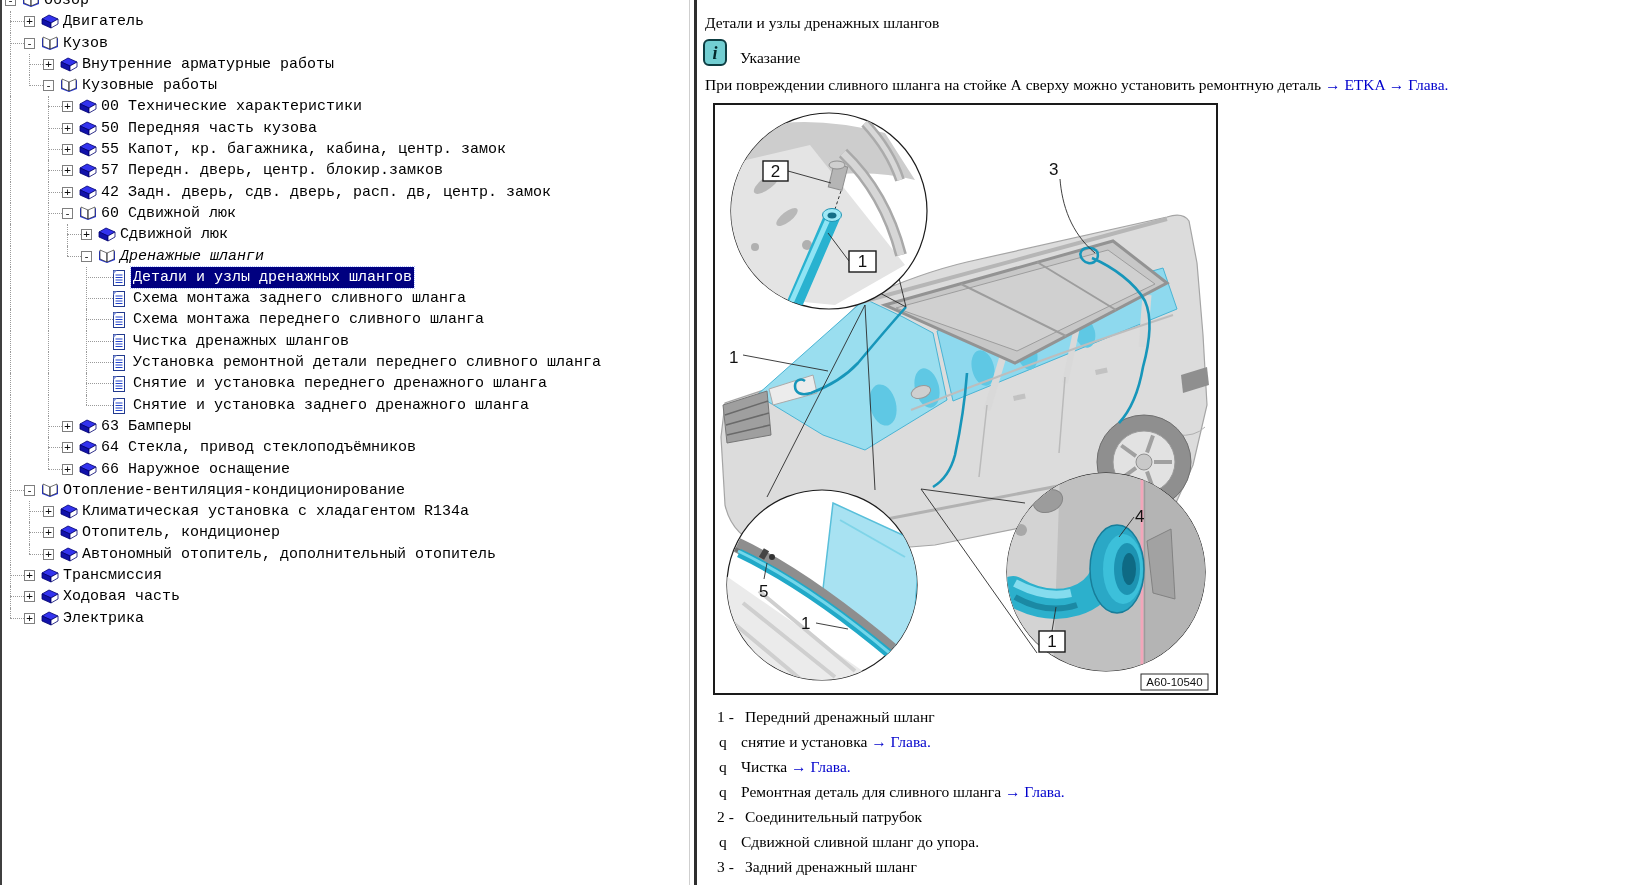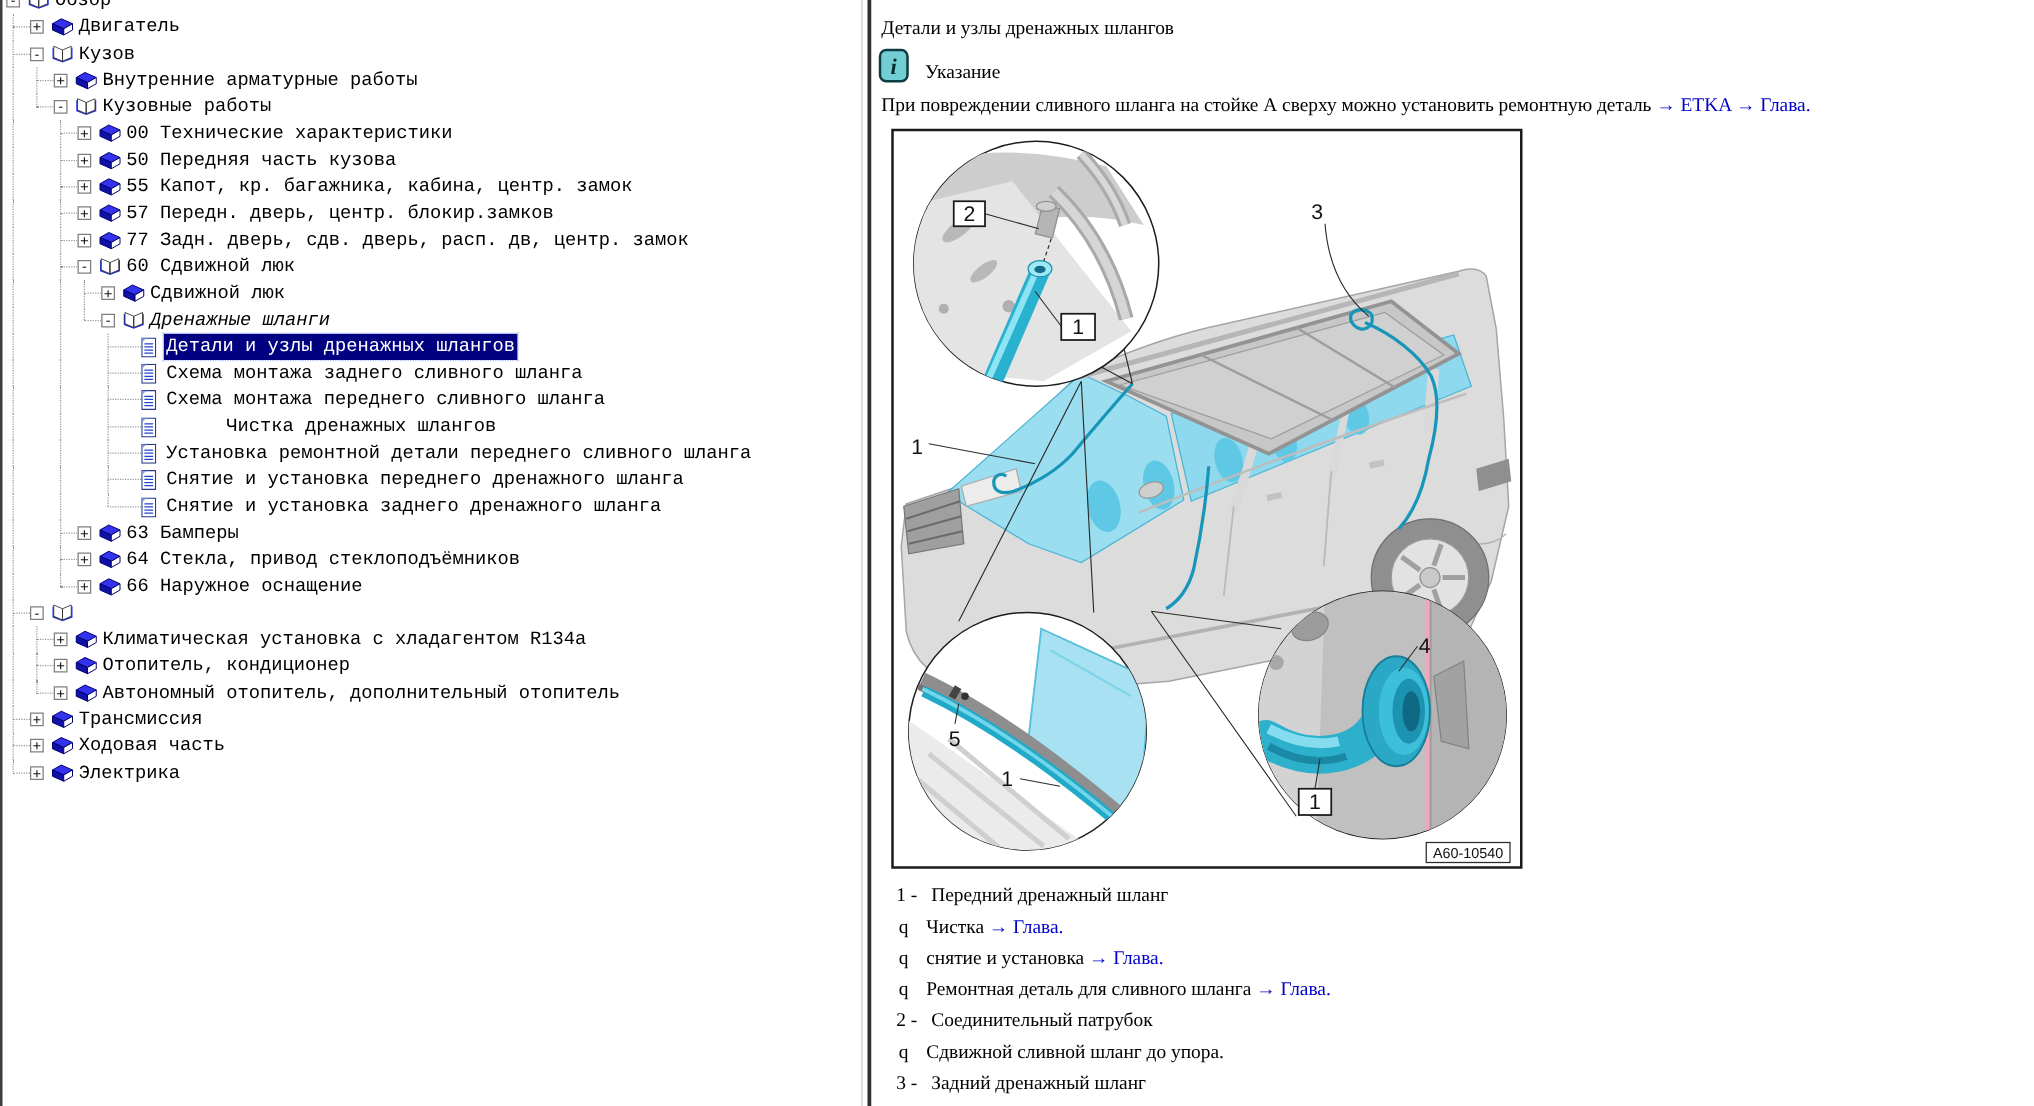--- a/index.html
+++ b/index.html
@@ -164,21 +164,21 @@
       <div class="tree-row">
         <div class="guide-v" style="left: 8px; top: 0px; height: 21.3px;"></div>
         <div class="guide-v" style="left: 46px; top: 0px; height: 21.3px;"></div>
         <div class="guide-h" style="left: 46px; width: 14px;"></div>
         <div class="exp" style="left: 60px;">+</div>
         <span class="ticon" style="left: 77px;"><svg width="18" height="15" viewBox="0 0 18 15">
             <polygon points="1,5 8,1 17,5 10,9" fill="#3333ee" stroke="#000070" stroke-width="0.8"></polygon>
             <polygon points="1,5 1,10 10,14 10,9" fill="#1111aa" stroke="#000070" stroke-width="0.8"></polygon>
             <polygon points="17,5 17,10 10,14 10,9" fill="#ffffff" stroke="#000070" stroke-width="0.8"></polygon>
           </svg></span>
-        <span class="tlabel" style="left: 97px;">77 Задн. дверь, сдв. дверь, расп. дв, центр. замок</span>
+        <span class="tlabel" style="left: 97px;">42 Задн. дверь, сдв. дверь, расп. дв, центр. замок</span>
       </div>
       <div class="tree-row">
         <div class="guide-v" style="left: 8px; top: 0px; height: 21.3px;"></div>
         <div class="guide-v" style="left: 46px; top: 0px; height: 21.3px;"></div>
         <div class="guide-h" style="left: 46px; width: 14px;"></div>
         <div class="exp" style="left: 60px;">-</div>
         <span class="ticon" style="left: 77px;"><svg width="18" height="15" viewBox="0 0 18 15">
             <polygon points="9,5 1,2 1,11 9,14" fill="#2233dd"></polygon>
             <polygon points="9,5 17,2 17,11 9,14" fill="#2233dd"></polygon>
             <polygon points="9,4 2,1 2,10 9,13" fill="#ffffff" stroke="#333" stroke-width="0.7"></polygon>
@@ -266,21 +266,21 @@
         <div class="guide-v" style="left: 84px; top: 0px; height: 21.3px;"></div>
         <div class="guide-h" style="left: 84px; width: 27px;"></div>
         <span class="ticon" style="left: 111px;"><svg width="12" height="16" viewBox="0 0 12 16">
             <rect x="0.5" y="0.5" width="11" height="15" fill="#fff" stroke="#223a8f"></rect>
             <polygon points="0.5,0.5 4,0.5 0.5,4" fill="#8899dd"></polygon>
             <line x1="2.5" y1="5" x2="9.5" y2="5" stroke="#2244cc"></line>
             <line x1="2.5" y1="7.5" x2="9.5" y2="7.5" stroke="#2244cc"></line>
             <line x1="2.5" y1="10" x2="9.5" y2="10" stroke="#2244cc"></line>
             <line x1="2.5" y1="12.5" x2="9.5" y2="12.5" stroke="#2244cc"></line>
           </svg></span>
-        <span class="tlabel" style="left: 129px; margin-left: 48px;">Чистка дренажных шлангов</span>
+        <span class="tlabel" style="left: 129px;">Чистка дренажных шлангов</span>
       </div>
       <div class="tree-row">
         <div class="guide-v" style="left: 8px; top: 0px; height: 21.3px;"></div>
         <div class="guide-v" style="left: 46px; top: 0px; height: 21.3px;"></div>
         <div class="guide-v" style="left: 84px; top: 0px; height: 21.3px;"></div>
         <div class="guide-h" style="left: 84px; width: 27px;"></div>
         <span class="ticon" style="left: 111px;"><svg width="12" height="16" viewBox="0 0 12 16">
             <rect x="0.5" y="0.5" width="11" height="15" fill="#fff" stroke="#223a8f"></rect>
             <polygon points="0.5,0.5 4,0.5 0.5,4" fill="#8899dd"></polygon>
             <line x1="2.5" y1="5" x2="9.5" y2="5" stroke="#2244cc"></line>
@@ -360,20 +360,21 @@
         <div class="guide-v" style="left: 8px; top: 0px; height: 21.3px;"></div>
         <div class="guide-h" style="left: 8px; width: 14px;"></div>
         <div class="exp" style="left: 22px;">-</div>
         <span class="ticon" style="left: 39px;"><svg width="18" height="15" viewBox="0 0 18 15">
             <polygon points="9,5 1,2 1,11 9,14" fill="#2233dd"></polygon>
             <polygon points="9,5 17,2 17,11 9,14" fill="#2233dd"></polygon>
             <polygon points="9,4 2,1 2,10 9,13" fill="#ffffff" stroke="#333" stroke-width="0.7"></polygon>
             <polygon points="9,4 16,1 16,10 9,13" fill="#ffffff" stroke="#333" stroke-width="0.7"></polygon>
             <line x1="9" y1="4" x2="9" y2="13" stroke="#333" stroke-width="0.7"></line>
           </svg></span>
+        <span class="tlabel" style="left: 59px;">Отопление-вентиляция-кондиционирование</span>
       </div>
       <div class="tree-row">
         <div class="guide-v" style="left: 8px; top: 0px; height: 21.3px;"></div>
         <div class="guide-v" style="left: 27px; top: 0px; height: 21.3px;"></div>
         <div class="guide-h" style="left: 27px; width: 14px;"></div>
         <div class="exp" style="left: 41px;">+</div>
         <span class="ticon" style="left: 58px;"><svg width="18" height="15" viewBox="0 0 18 15">
             <polygon points="1,5 8,1 17,5 10,9" fill="#3333ee" stroke="#000070" stroke-width="0.8"></polygon>
             <polygon points="1,5 1,10 10,14 10,9" fill="#1111aa" stroke="#000070" stroke-width="0.8"></polygon>
             <polygon points="17,5 17,10 10,14 10,9" fill="#ffffff" stroke="#000070" stroke-width="0.8"></polygon>
@@ -600,21 +601,21 @@
 
       <g>
         <rect x="426" y="569" width="67" height="16" fill="#fff" stroke="#2a2a2a"></rect>
         <text x="459.5" y="581" text-anchor="middle" font-family="Liberation Sans, sans-serif" font-size="11.5" fill="#111">A60-10540</text>
       </g>
     </svg>
   </div>
 
   <div class="legend">
       <div class="leg-item"><span class="leg-num">1 -</span><span>Передний дренажный шланг</span></div>
+      <div class="leg-sub"><span class="leg-bullet">q</span><span>снятие и установка</span><span class="arr"> → </span><span class="lnk">Глава.</span></div>
       <div class="leg-sub"><span class="leg-bullet">q</span><span>Чистка</span><span class="arr"> → </span><span class="lnk">Глава.</span></div>
-      <div class="leg-sub"><span class="leg-bullet">q</span><span>снятие и установка</span><span class="arr"> → </span><span class="lnk">Глава.</span></div>
       <div class="leg-sub"><span class="leg-bullet">q</span><span>Ремонтная деталь для сливного шланга</span><span class="arr"> → </span><span class="lnk">Глава.</span></div>
       <div class="leg-item"><span class="leg-num">2 -</span><span>Соединительный патрубок</span></div>
       <div class="leg-sub"><span class="leg-bullet">q</span><span>Сдвижной сливной шланг до упора.</span></div>
       <div class="leg-item"><span class="leg-num">3 -</span><span>Задний дренажный шланг</span></div>
       <div class="leg-sub"><span class="leg-bullet">q</span><span>Чистка</span><span class="arr"> → </span><span class="lnk">Глава.</span></div>
     </div>
 </div>
 
 </body></html>

